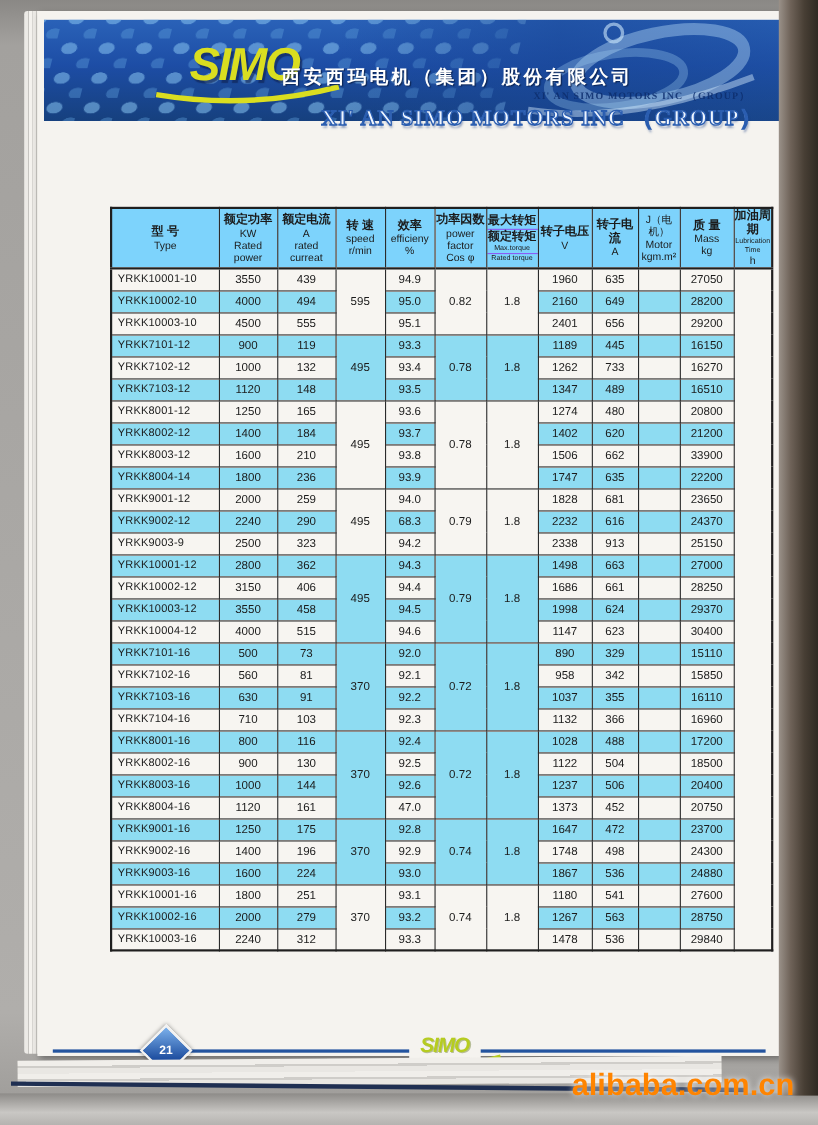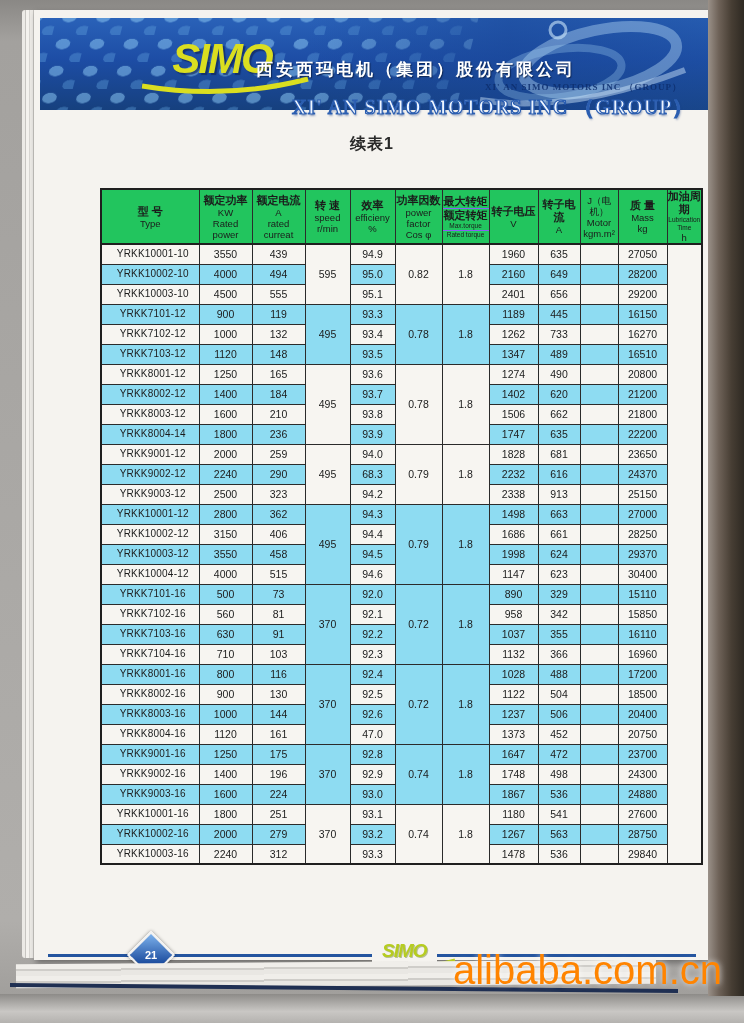--- a/index.html
+++ b/index.html
@@ -68,31 +68,31 @@
     white-space:nowrap;
   }
   .page-title {
     position:absolute; left:0; right:0; top:124px; text-align:center;
     font-size:16px; font-weight:bold; color:#2a2a2a; letter-spacing:1px;
   }
   
   .table-wrap { position:absolute; left:66px; top:178px; }
   table { border-collapse:collapse; table-layout:fixed; width:601px; background:#f7f5f1; border:2px solid #1f1f1f; }
   td, th { border:1px solid #2b2b2b; text-align:center; vertical-align:middle; color:#1b1b1b; padding:0; overflow:hidden; }
-  thead th { background:#22c55e; height:50px; font-weight:normal; border-bottom:2px solid #1f1f1f; }
+  thead th { background:#7dd3fc; height:50px; font-weight:normal; border-bottom:2px solid #1f1f1f; }
   .h-cn  { display:block; font-size:11px; font-weight:bold; line-height:13px; }
   .h-en  { display:block; font-size:9.5px; line-height:11px; }
   .h-tiny{ display:block; font-size:6.5px; line-height:8px; }
   .h-rule { border-bottom:1px solid #8b5cf6; }
   tbody td { height:20px; font-size:10.5px; line-height:12px; }
   tbody tr.white td { background:#f7f5f1; }
   tbody tr.cyan  td { background:#8edcf2; }
   tbody td.merged { background:#f4f2ed; }
   tbody td.lub    { background:#f2f0eb; }
-  tbody td.model  { text-align:center; padding-left:5px; font-size:10px; letter-spacing:.2px; }
+  tbody td.model  { text-align:left; padding-left:5px; font-size:10px; letter-spacing:.2px; }
   
   .footer-line  { position:absolute; left:14px; top:944px; width:648px; height:3px; background:#24549f; }
   .diamond {
     position:absolute; left:100px; top:928px; width:34px; height:34px;
     background:linear-gradient(135deg,#7db2ec,#1c4c9e 70%); border:2px solid #f2f2f2;
     transform:rotate(45deg); box-shadow:0 0 4px rgba(0,0,0,.45);
   }
   .diamond span {
     position:absolute; left:0; top:0; width:30px; height:30px; transform:rotate(-45deg);
     display:flex; align-items:center; justify-content:center;
@@ -111,22 +111,22 @@
     transform:rotate(-.4deg);
   }
   .lower-page-line { position:absolute; left:10px; top:986px; width:668px; height:4px; background:#1f2f52; transform:rotate(.5deg); }
   .desk-strip { position:absolute; left:0; top:994px; width:744px; height:29px;
     background:linear-gradient(180deg,#8d8b88,#c9c7c4 60%,#b4b2af); }
   .right-edge {
     position:absolute; right:0; top:0; width:36px; height:996px;
     background:linear-gradient(90deg,#9a9189 0%, #6e6258 30%, #473e34 65%, #2e2922 100%);
   }
   .watermark {
-    position:absolute; right:22px; top:948px; z-index:9;
-    font-size:40px; font-weight:normal; color:#ff8400; letter-spacing:0;
+    position:absolute; right:22px; top:970px; z-index:9;
+    font-size:28px; font-weight:bold; color:#ff8400; letter-spacing:0;
     text-shadow:0 0 6px rgba(255,255,255,.8);
   }
 </style>
 </head>
 <body>
 
 <div class="photo">
   <div class="stack-left"></div>
   <div class="band-stack"></div>
 
@@ -142,21 +142,20 @@
       </svg>
       <div class="simo-logo">SIMO</div>
       <svg class="simo-swoosh" width="180" height="20" viewBox="0 0 180 20">
         <path d="M6 10 Q90 24 172 3" stroke="#dade20" stroke-width="5" fill="none"></path>
       </svg>
       <div class="company-cn">西安西玛电机（集团）股份有限公司</div>
       <div class="company-en-small">XI' AN SIMO MOTORS INC （GROUP）</div>
     </div>
     <div class="company-en-big">XI' AN SIMO MOTORS INC （GROUP）</div>
 
-    <div class="page-title">续表1</div>
 
     <div class="table-wrap">
       <table>
         <colgroup>
           <col style="width:98px">
             <col style="width:53px">
             <col style="width:53px">
             <col style="width:45px">
           <col style="width:45px">
             <col style="width:47px">
@@ -302,21 +301,21 @@
             </tr>
             <tr class="white">
               <td class="model">YRKK8001-12</td>
               <td>1250</td>
               <td>165</td>
               <td class="merged" rowspan="4">495</td>
               <td>93.6</td>
               <td class="merged" rowspan="4">0.78</td>
               <td class="merged" rowspan="4">1.8</td>
               <td>1274</td>
-              <td>490</td>
+              <td>480</td>
               <td></td>
               <td>20800</td>
             </tr>
             <tr class="cyan">
               <td class="model">YRKK8002-12</td>
               <td>1400</td>
               <td>184</td>
               <td>93.7</td>
               <td>1402</td>
               <td>620</td>
@@ -324,21 +323,21 @@
               <td>21200</td>
             </tr>
             <tr class="white">
               <td class="model">YRKK8003-12</td>
               <td>1600</td>
               <td>210</td>
               <td>93.8</td>
               <td>1506</td>
               <td>662</td>
               <td></td>
-              <td>21800</td>
+              <td>33900</td>
             </tr>
             <tr class="cyan">
               <td class="model">YRKK8004-14</td>
               <td>1800</td>
               <td>236</td>
               <td>93.9</td>
               <td>1747</td>
               <td>635</td>
               <td></td>
               <td>22200</td>
@@ -360,21 +359,21 @@
               <td class="model">YRKK9002-12</td>
               <td>2240</td>
               <td>290</td>
               <td>68.3</td>
               <td>2232</td>
               <td>616</td>
               <td></td>
               <td>24370</td>
             </tr>
             <tr class="white">
-              <td class="model">YRKK9003-12</td>
+              <td class="model">YRKK9003-9</td>
               <td>2500</td>
               <td>323</td>
               <td>94.2</td>
               <td>2338</td>
               <td>913</td>
               <td></td>
               <td>25150</td>
             </tr>
             <tr class="cyan">
               <td class="model">YRKK10001-12</td>

